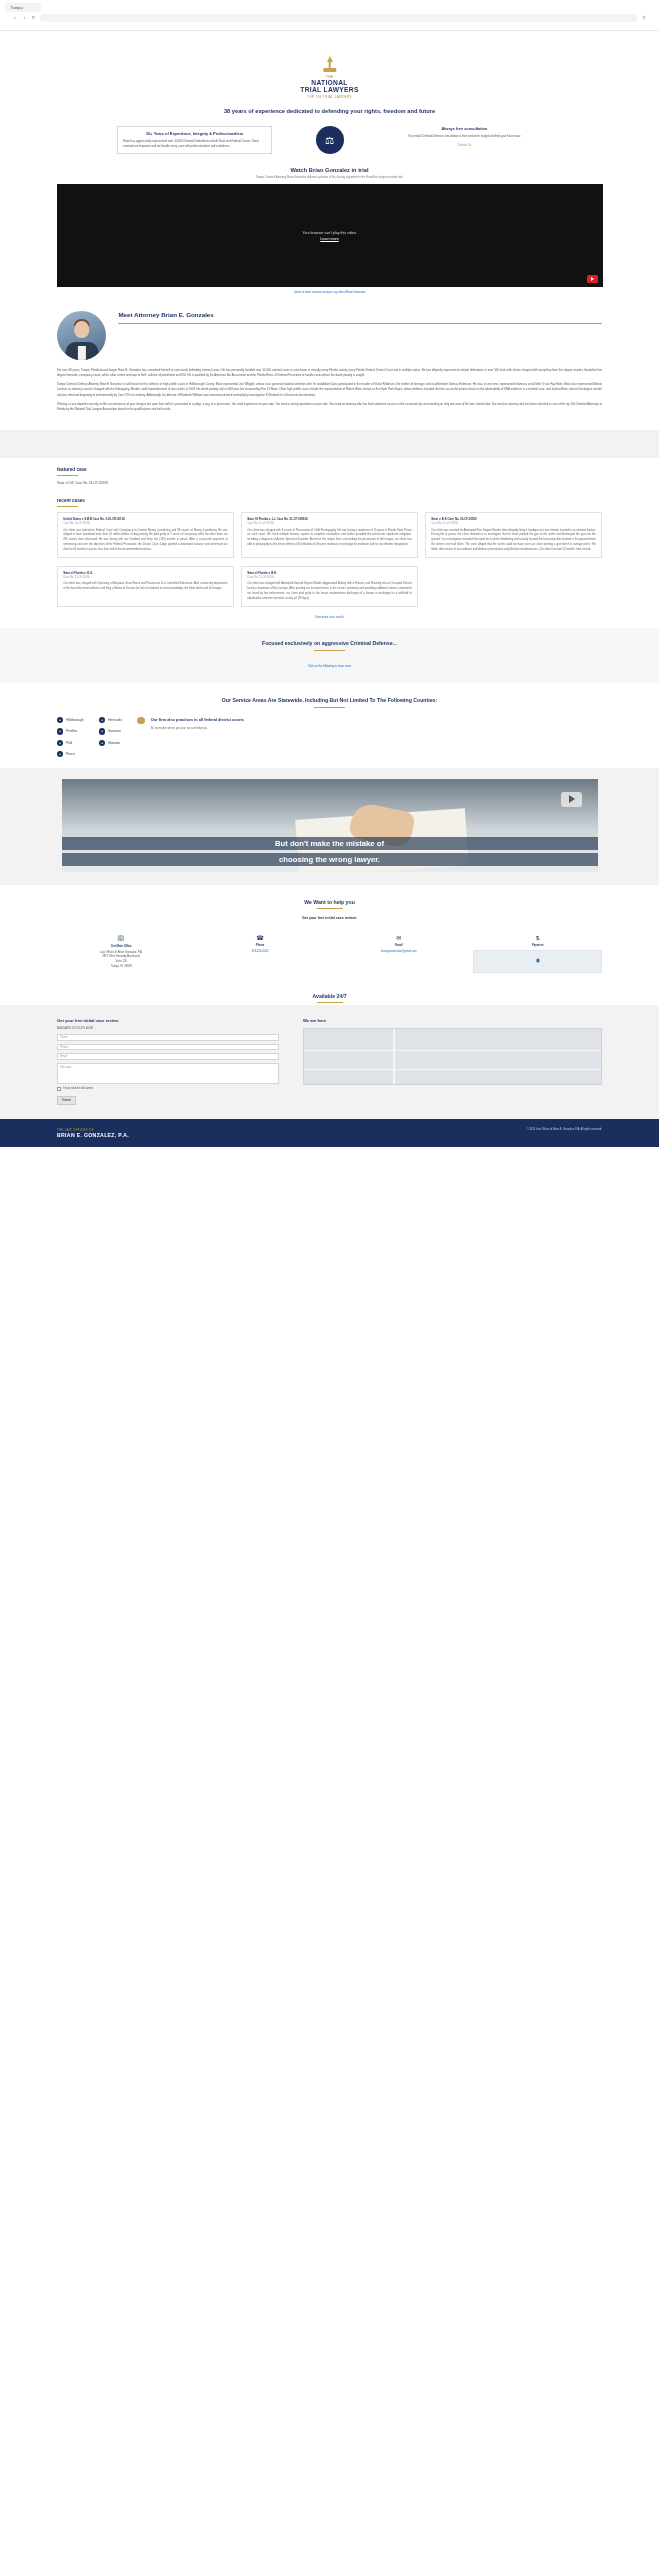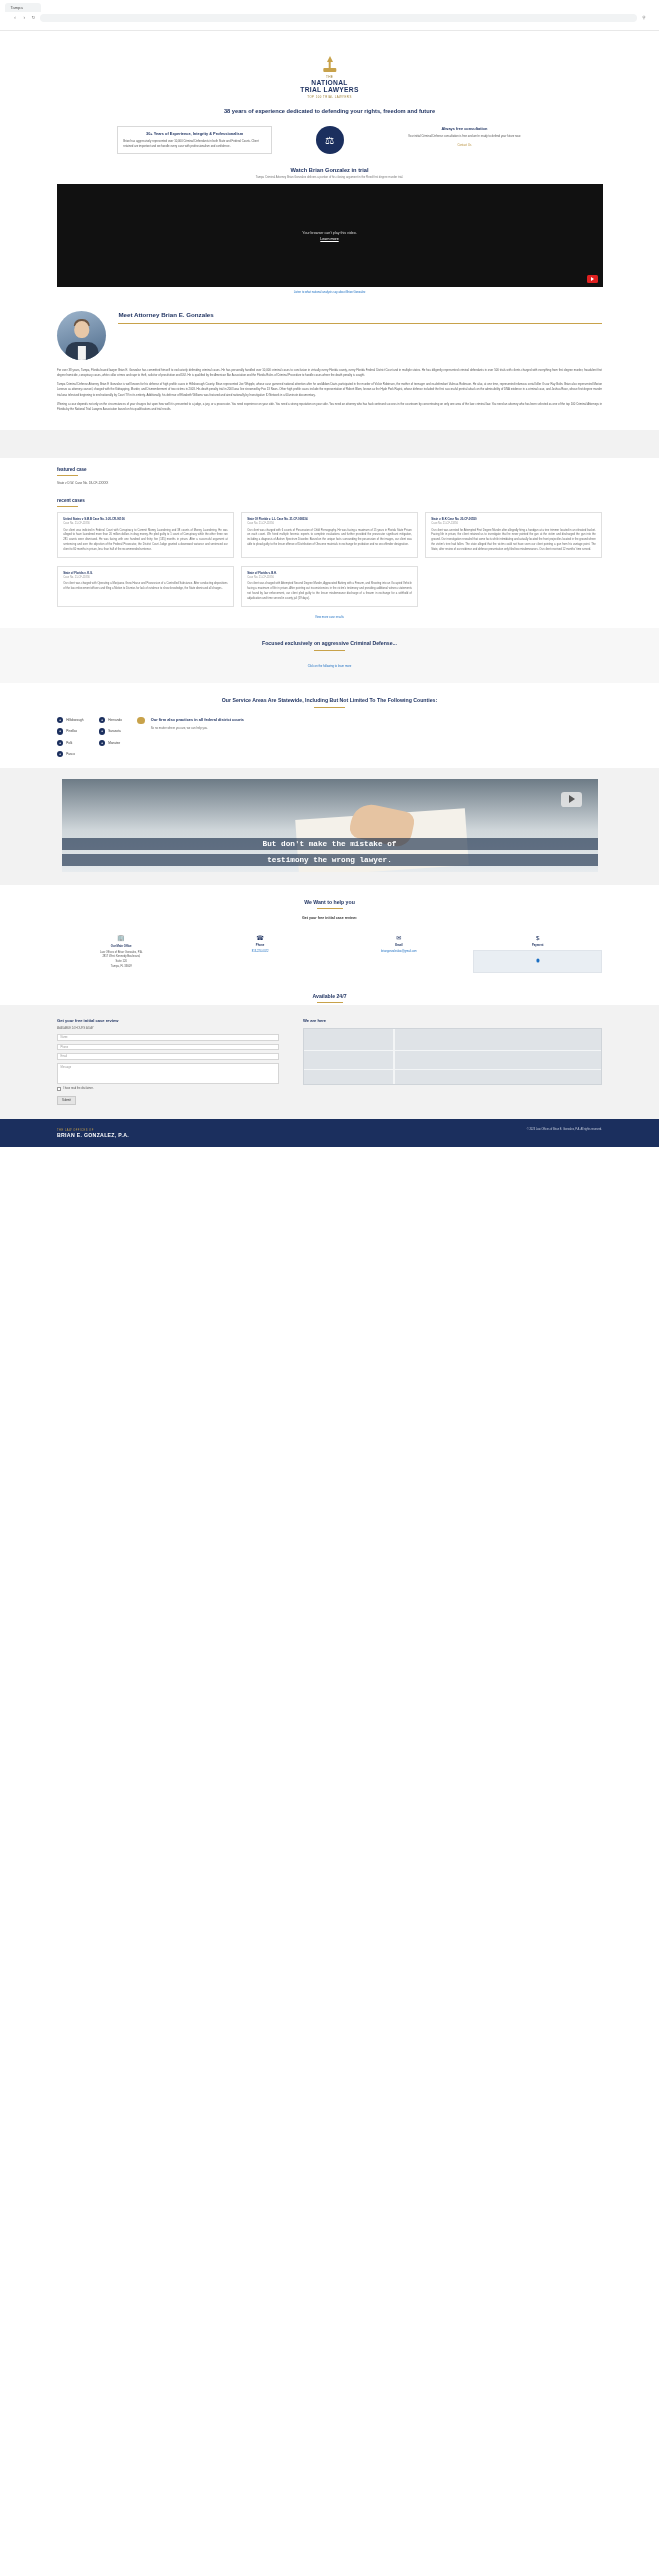--- a/index.html
+++ b/index.html
@@ -193,21 +193,21 @@
   }
   .fed-col { flex:1; text-align:left; padding-left:13.4px; position:relative; }
   .fed-ico { width:7.2px; height:7.2px; border-radius:50%; background:#c8a24a; position:absolute; left:0; top:0; }
   .fed-title { font-size:3.9px; font-weight:bold; color:#1b2f5e; }
   .fed-body { font-size:2.8px; color:#666; margin-top:4.1px; }
 
   
   .bigvid-band { background:#f2f2f2; padding:11.3px 0 13.4px 0; }
   .bigvid {
     width:536px; height:93px; margin:0 auto;
-    background:#3a4a58; position:relative; overflow:hidden;font-family:Liberation Mono, monospace;
+    background:#3a4a58; position:relative; overflow:hidden;
   }
   .bigvid .desk { position:absolute; inset:0; background:linear-gradient(180deg,#6d7b86 0%, #cfd6da 55%, #e7ebee 100%); }
   .bigvid .paper { position:absolute; left:44%; top:38%; width:170px; height:57px; background:#f4f1ea; transform:rotate(-4deg); }
   .bigvid .hand { position:absolute; left:54%; top:30%; width:62px; height:36px; background:#e6c4a2; border-radius:20.6px 10.3px 15.5px 10.3px; transform:rotate(12deg); }
   .bigvid .play {
     position:absolute; right:15.5px; top:13.4px; width:20.6px; height:14.4px;
     background:rgba(230,230,230,.85); border-radius:3.1px;
     display:flex; align-items:center; justify-content:center;
   }
   .bigvid .play:after { content:""; border-left:6.2px solid #555; border-top:4.1px solid transparent; border-bottom:4.1px solid transparent; }
@@ -447,21 +447,21 @@
   </div>
 </div>
 
 <div class="bigvid-band">
   <div class="bigvid">
     <div class="desk"></div>
     <div class="paper"></div>
     <div class="hand"></div>
     <div class="play"></div>
     <div class="cap1">But don't make the mistake of</div>
-    <div class="cap2">testimony the wrong lawyer.</div>
+    <div class="cap2">choosing the wrong lawyer.</div>
   </div>
 </div>
 
 <div class="help">
   <div class="help-title">We Want to help you</div>
   <div class="help-rule"></div>
   <div class="help-sub">Get your free initial case review:</div>
 </div>
 
 <div class="contact-grid">

